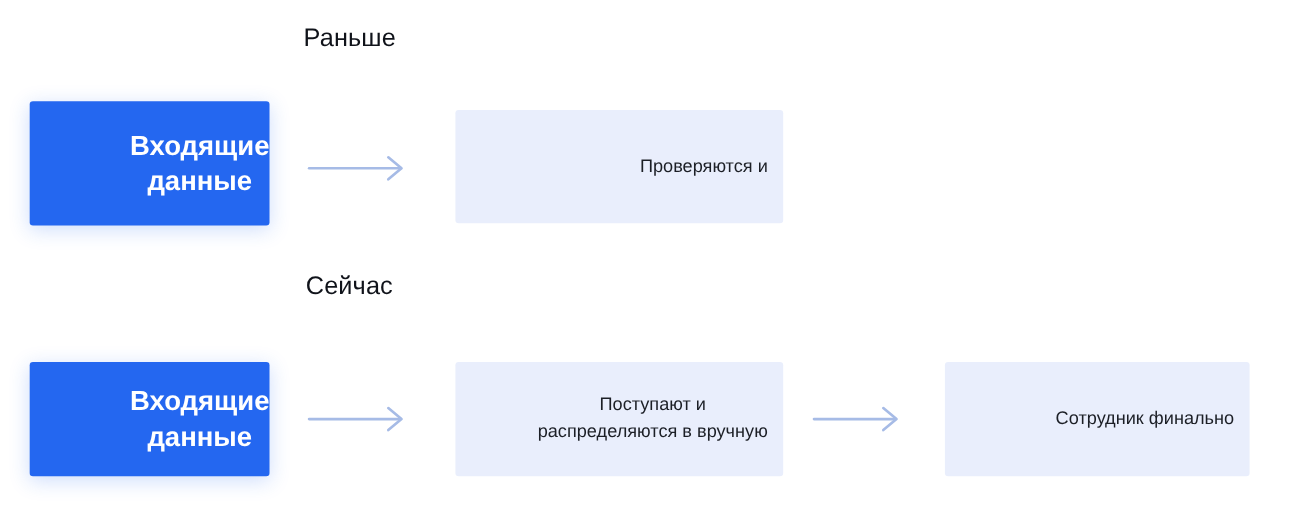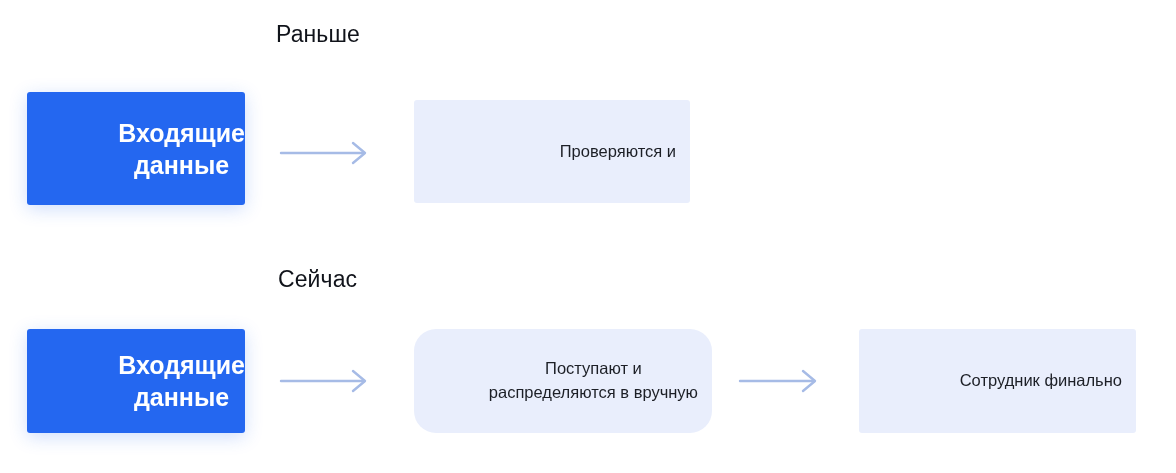--- a/index.html
+++ b/index.html
@@ -26,21 +26,21 @@
   .section-heading {
     position: absolute;
     font-size: 23px;
     font-weight: normal;
     color: #10131a;
     letter-spacing: 0.1px;
     white-space: nowrap;
     line-height: 1;
   }
   .heading-before { left: 276px; top: 23px; }
-  .heading-now    { left: 278px; top: 268px; }
+  .heading-now    { left: 278px; top: 248px; }
 
   
   .node {
     position: absolute;
     box-sizing: border-box;
     display: flex;
     align-items: center;
     justify-content: flex-end;
     text-align: center;
     border-radius: 3px;
@@ -61,25 +61,25 @@
     font-size: 16.5px;
     font-weight: normal;
     line-height: 1.45;
     padding: 0 14px;
   }
 
   .node-text { display: block; }
 
   
   .r1-in   { left: 27px;  top: 92px;  width: 218px; height: 113px; }
-  .r1-mid  { left: 414px; top: 100px; width: 276px; height: 103px; }
+  .r1-mid  { left: 414px; top: 100px; width: 298px; height: 103px; }
 
   
   .r2-in   { left: 27px;  top: 329px; width: 218px; height: 104px; }
-  .r2-mid  { left: 414px; top: 329px; width: 298px; height: 104px; border-radius: 22px; }
+  .r2-mid  { left: 414px; top: 329px; width: 298px; height: 104px; }
   .r2-out  { left: 859px; top: 329px; width: 277px; height: 104px; }
 
   
   .arrow {
     position: absolute;
     overflow: visible;
   }
   .a1 { left: 280px; top: 139px; width: 92px; height: 28px; }
   .a2 { left: 280px; top: 367px; width: 92px; height: 28px; }
   .a3 { left: 739px; top: 367px; width: 83px; height: 28px; }

